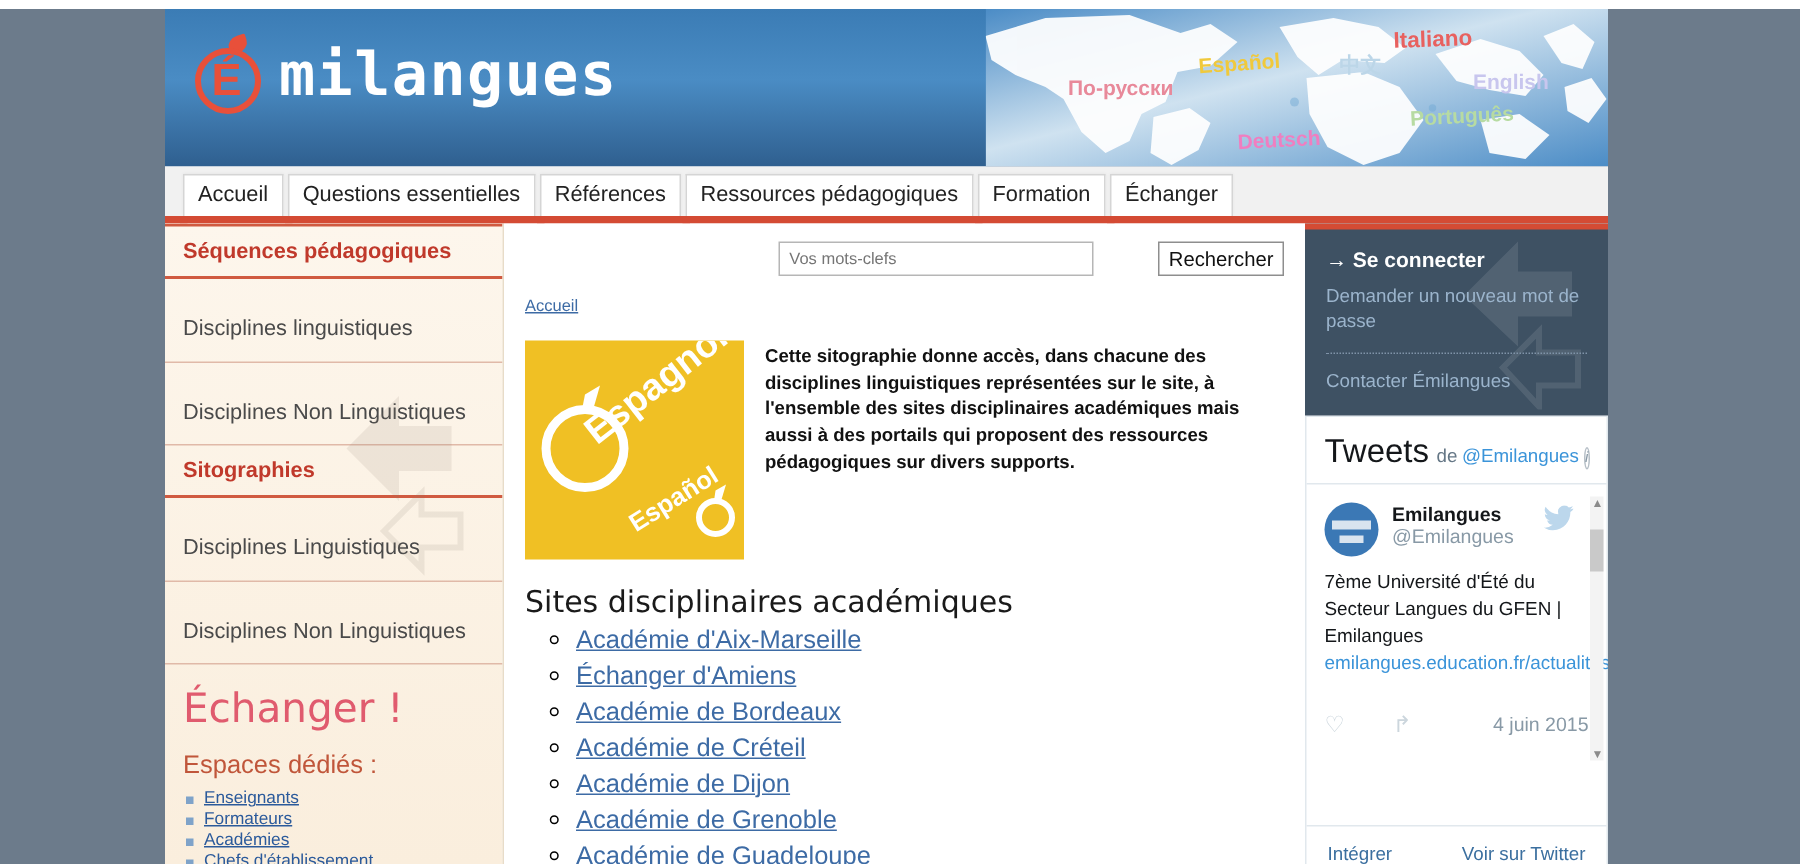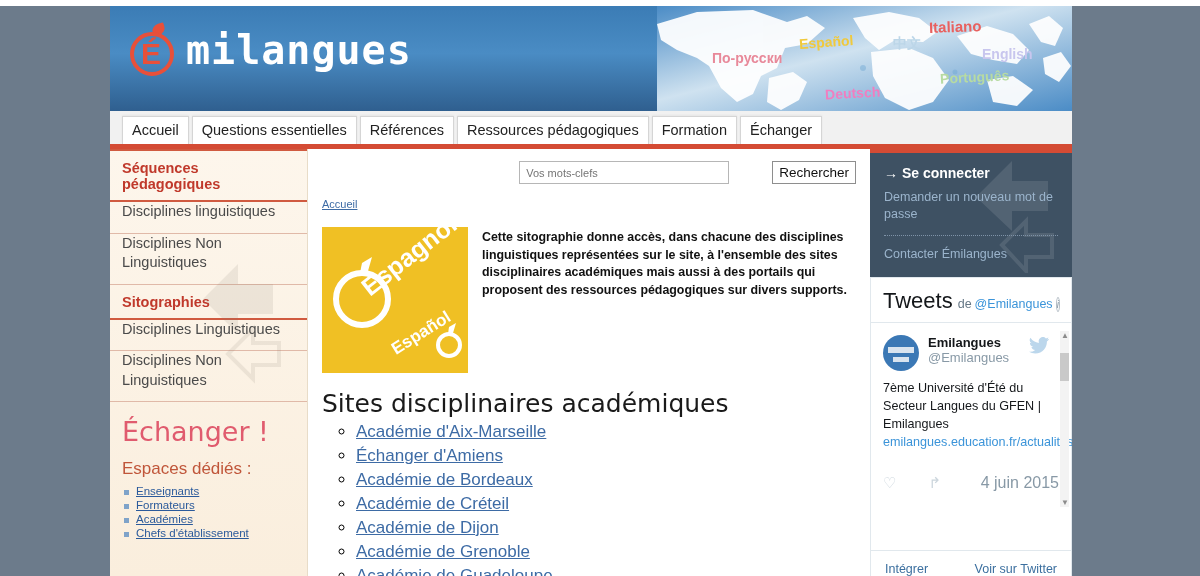--- a/index.html
+++ b/index.html
@@ -35,29 +35,29 @@
   
   .navbar { position:relative; height:38px; background:#f1f1f1; border-bottom:5px solid #d44b34; }
   .navtabs { position:absolute; left:12px; top:5px; display:flex; align-items:flex-end; }
   .tab { background:#fff; border:1px solid #d5d5d5; border-bottom:none; padding:5px 9px 6px;
          font-size:14.5px; color:#222; margin-right:3px; position:relative; cursor:default;
          box-shadow:0 -1px 2px rgba(0,0,0,.05); }
   .tab::after { content:""; position:absolute; left:-3px; bottom:-5px; width:5px; height:5px; background:#d44b34; }
 
   
   .cols { display:flex; height:427px; }
-  .leftcol { width:198px; background:linear-gradient(180deg,#fdf6ec 0%,#faeedd 100%);
+  .leftcol { width:226px; background:linear-gradient(180deg,#fdf6ec 0%,#faeedd 100%);
              border-right:1px solid #e8dcc8; position:relative; overflow:hidden; }
   .centercol { flex:1; position:relative; background:#fff; padding:0 14px; overflow:hidden; }
   .rightcol { width:202px; position:relative; overflow:hidden; }
 
   
   .lc-head { color:#c0392b; font-weight:bold; font-size:14.5px; padding:9px 10px 8px 12px;
              border-bottom:2px solid #d05a40; }
-  .lc-item { font-size:14.5px; color:#4a4a4a; padding:0 10px 11px 12px;
+  .lc-item { font-size:14.5px; color:#4a4a4a; padding:24px 10px 11px 12px;
              border-bottom:1px solid #e0b9a8; line-height:1.35; }
   .lc-top-rule { height:2px; background:#d05a40; }
   .echanger { padding:16px 12px 4px 12px; position:relative; z-index:2; }
   .ech-title { color:#e05b6e; font-size:27px; font-weight:normal; line-height:1; margin-bottom:14px;
                font-family:"DejaVu Sans", sans-serif; }
   .ech-sub { color:#c0563a; font-size:17px; margin-bottom:6px; }
   .ech-list { list-style:none; }
   .ech-list li { font-size:11.5px; margin:2px 0; color:#2b5a9b; position:relative; padding-left:14px; }
   .ech-list li::before { content:""; position:absolute; left:2px; top:5px; width:5px; height:5px; background:#7fa3c9; }
   .ech-list a { color:#2b5a9b; text-decoration:underline; }
@@ -69,21 +69,21 @@
                   padding:0 6px; background:#fff; font-family:"Liberation Sans",sans-serif; }
   .search-btn { margin-left:11px; height:23px; border:1px solid #8e8e8e; background:#fff;
                 font-size:13.5px; padding:0 6px; font-family:"Liberation Sans",sans-serif; color:#111; }
   .breadcrumb { margin-top:14px; font-size:11px; }
   .breadcrumb a { color:#3d6ba5; text-decoration:underline; }
   .page-title { color:#d5503f; font-size:27px; font-weight:normal; margin-top:9px; letter-spacing:.2px;
                 font-family:"DejaVu Sans", sans-serif; }
   .intro { display:flex; margin-top:17px; }
   .esp-logo { width:146px; height:146px; background:#f0c024; position:relative; flex:none; overflow:hidden; }
   .intro-text { margin-left:14px; font-size:12.4px; font-weight:bold; color:#111; line-height:1.43; padding-top:2px; }
-  .sec-title { font-size:25px; color:#1a1a1a; margin-top:16px; font-family:"DejaVu Sans", sans-serif; font-weight:normal;}
+  .sec-title { font-size:20px; color:#1a1a1a; margin-top:16px; font-family:"DejaVu Sans", sans-serif; font-weight:normal;}
   .acad-list { list-style:circle; margin:4px 0 0 34px; }
   .acad-list li { margin:4px 0; font-size:17px; }
   .acad-list a { color:#3d6ba5; text-decoration:underline; }
 
   
   .connect { background:#3e5163; padding:12px 14px 14px; border-top:4px solid #d44b34; position:relative; overflow:hidden; }
   .connect .arrows2 { position:absolute; right:-10px; top:0px; opacity:.10; }
   .connect-title { color:#fff; font-weight:bold; font-size:14px; position:relative; z-index:2; }
   .connect-link { color:#9bb4cc; font-size:12.5px; margin-top:8px; line-height:1.35; position:relative; z-index:2; }
   .dotted { border-top:1px dotted #7f93a8; margin:12px 0 10px; position:relative; z-index:2; }
@@ -100,21 +100,21 @@
   .tw-av { width:36px; height:36px; border-radius:50%; background:#3b78b5; flex:none; position:relative; overflow:hidden; }
   .tw-av .b1 { position:absolute; left:5px; top:12px; width:26px; height:6px; background:#d9e4ef; }
   .tw-av .b2 { position:absolute; left:10px; top:22px; width:16px; height:5px; background:#d9e4ef; }
   .tw-names { margin-left:9px; }
   .tw-name { font-size:13px; font-weight:bold; color:#14171a; }
   .tw-handle { font-size:13px; color:#8899a6; }
   .tw-bird { position:absolute; right:22px; top:14px; color:#bcd7ec; font-size:17px; }
   .tw-text { margin-top:8px; font-size:12.6px; color:#14171a; line-height:1.45; }
   .tw-text .lnk { color:#3b94d9; }
   .tw-actions { display:flex; align-items:center; margin-top:22px; color:#ccd6dd; font-size:15px; }
-  .tw-date { margin-left:auto; color:#8899a6; font-size:16px; }
+  .tw-date { margin-left:auto; color:#8899a6; font-size:13px; }
   .tw-scroll { position:absolute; right:2px; top:8px; width:9px; height:176px; background:#f3f3f3; }
   .tw-scroll .thumb { position:absolute; top:22px; left:0; width:9px; height:28px; background:#c9c9c9; }
   .tw-scroll .up, .tw-scroll .dn { position:absolute; left:1px; color:#8b8b8b; font-size:8px; }
   .tw-scroll .up { top:0; } .tw-scroll .dn { bottom:0; }
   .tw-foot { border-top:1px solid #e1e8ed; display:flex; padding:11px 14px; font-size:12.5px; }
   .tw-foot .a2 { margin-left:auto; }
   .tw-foot a { color:#3b6f9f; }
 </style>
 </head>
 <body>

